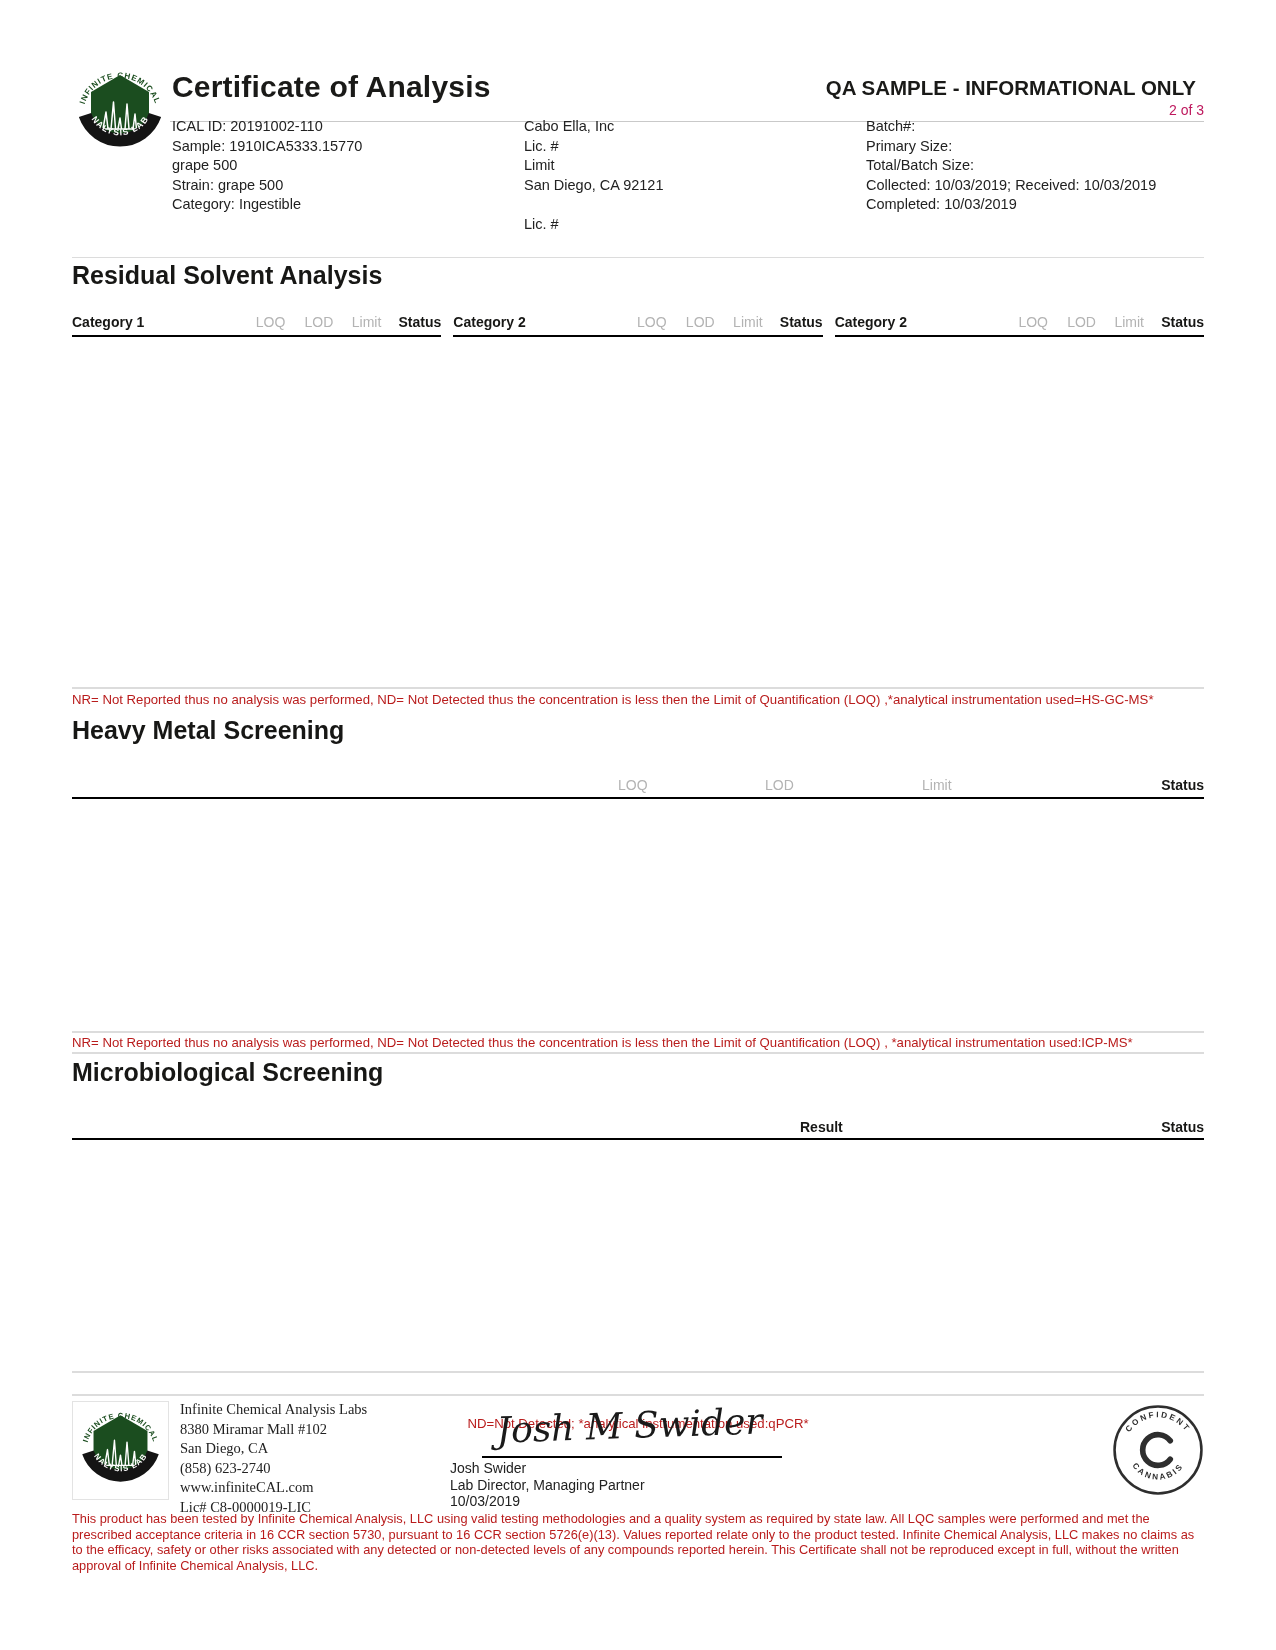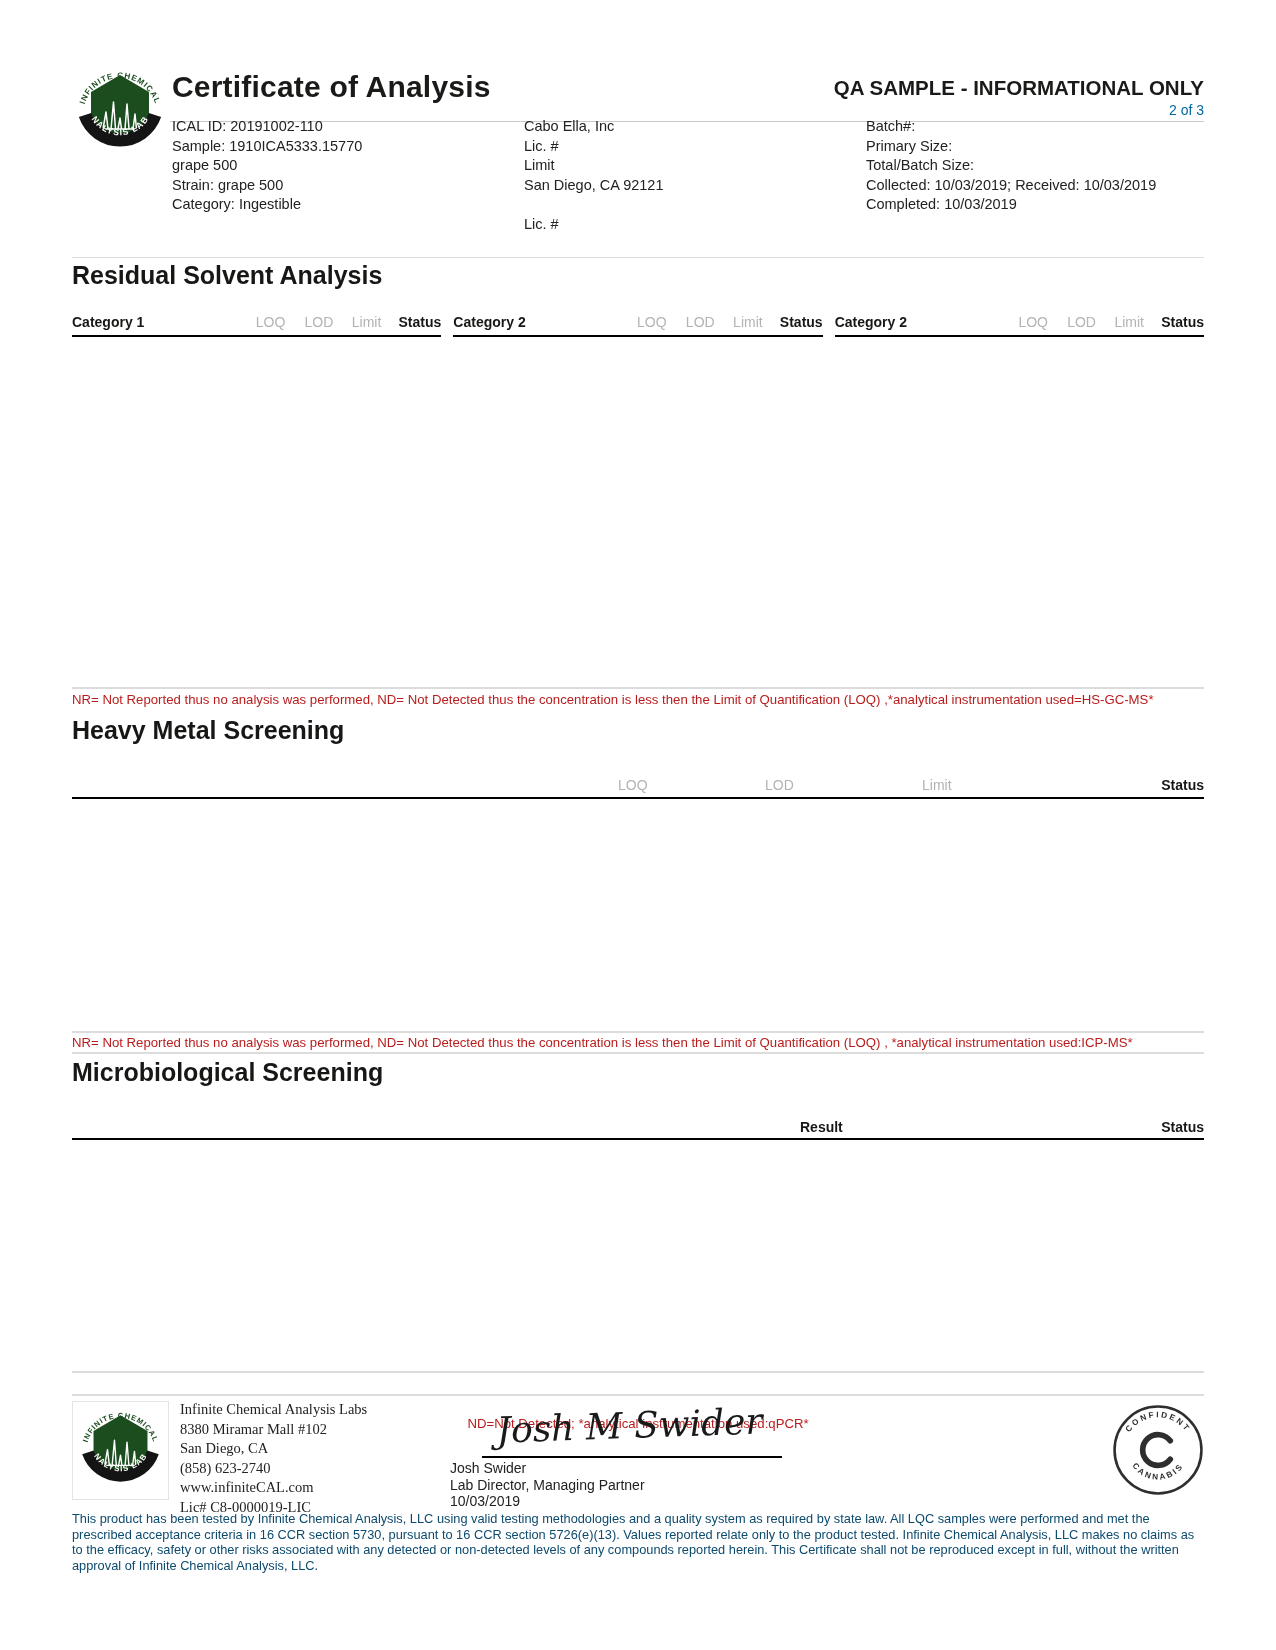--- a/index.html
+++ b/index.html
@@ -5,22 +5,22 @@
   html,body{margin:0;padding:0;background:#fff;}
   .page{
     position:relative;width:1276px;height:1650px;background:#ffffff;
     font-family:"Liberation Sans",sans-serif;color:#1d1d1b;overflow:hidden;
   }
   .abs{position:absolute;}
 
   
   .logo-box{left:70px;top:62px;width:100px;height:102px;}
   .cert-title{left:172px;top:70px;font-size:30px;font-weight:600;letter-spacing:.2px;color:#1a1a18;}
-  .qa-label{right:72px;top:76px;font-size:20.5px;font-weight:700;color:#1a1a18;}
-  .page-num{right:72px;top:102px;font-size:14px;color:#0369a1;}
+  .qa-label{right:80px;top:76px;font-size:20.5px;font-weight:700;color:#1a1a18;}
+  .page-num{right:72px;top:102px;font-size:14px;color:#be185d;}
   .hr-thin{height:0;border-top:1px solid #c9c9c9;}
   .hr-header{left:170px;right:72px;top:121px;}
   .info-col{top:117px;font-size:14.5px;line-height:19.5px;color:#222;}
   .info-col .info-line{min-height:19.5px;white-space:pre;}
   .col-sample{left:172px;width:330px;}
   .col-client{left:524px;width:330px;}
   .col-batch{left:866px;width:340px;}
 
   
   .sec-rule{left:72px;right:72px;border-top:2px solid #dcdcdc;height:0;}
@@ -42,21 +42,21 @@
   .black-rule{left:72px;right:72px;border-top:2px solid #000;height:0;}
 
   
   .footer-logo{left:72px;top:1401px;width:97px;height:99px;border:1px solid #e3e3e3;box-sizing:border-box;padding:1px;}
   .footer-lab{left:180px;top:1400px;font-size:14.5px;line-height:19.5px;color:#222;font-family:Liberation Serif, serif;}
   .sig-script{left:460px;top:1396px;width:340px;height:58px;text-align:center;}
   .sig-line{left:482px;top:1456px;width:300px;border-top:2px solid #000;height:0;}
   .sig-block{left:450px;top:1460px;width:364px;text-align:left;font-size:14px;line-height:16.5px;color:#222;}
   .cc-block{top:1402px;right:181px;width:340px;text-align:right;font-size:15px;line-height:19.5px;color:#222;}
   .cc-logo{left:1112px;top:1404px;width:92px;height:92px;}
-  .disclaimer{left:72px;right:72px;top:1511px;font-size:12.8px;line-height:15.6px;color:#0c4a6e;}
+  .disclaimer{left:72px;right:72px;top:1511px;font-size:12.8px;line-height:15.6px;color:#b91c1c;}
 </style>
 </head>
 <body>
 
 <div class="page">
 
   <div class="abs logo-box">
     <svg width="100" height="102" viewBox="0 0 100 100" aria-hidden="true">
       <g id="ical-logo">
         <defs>

